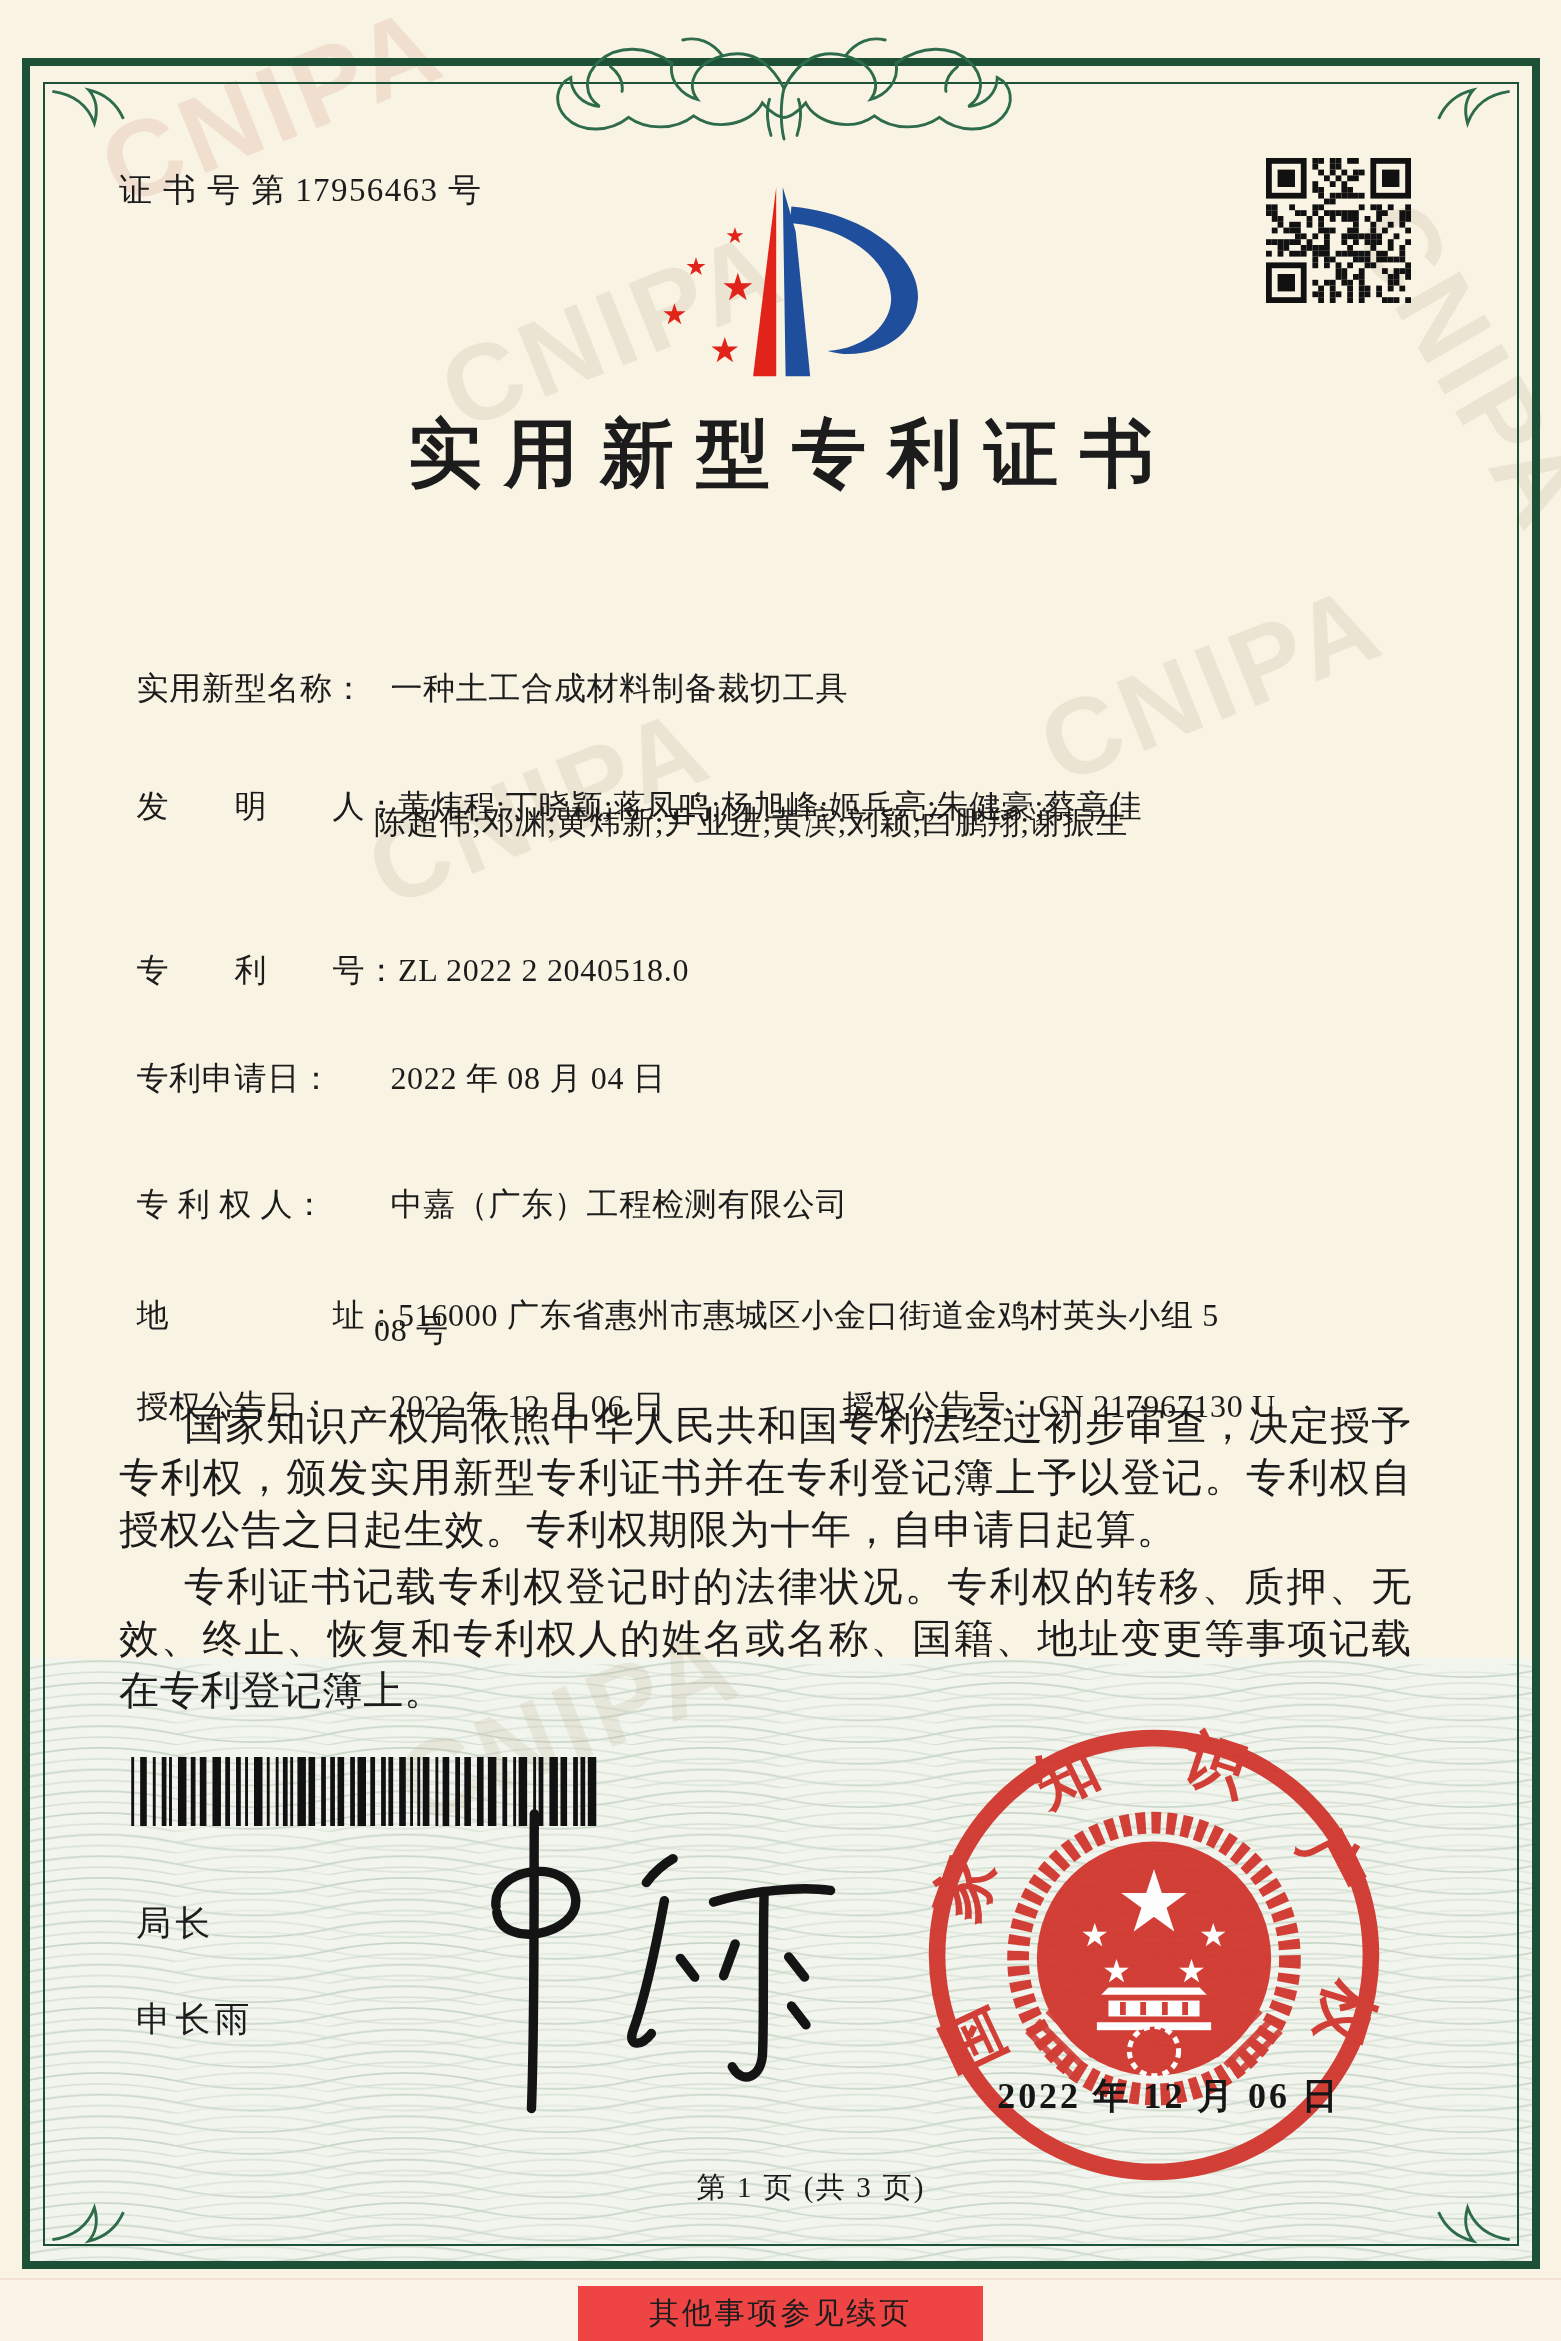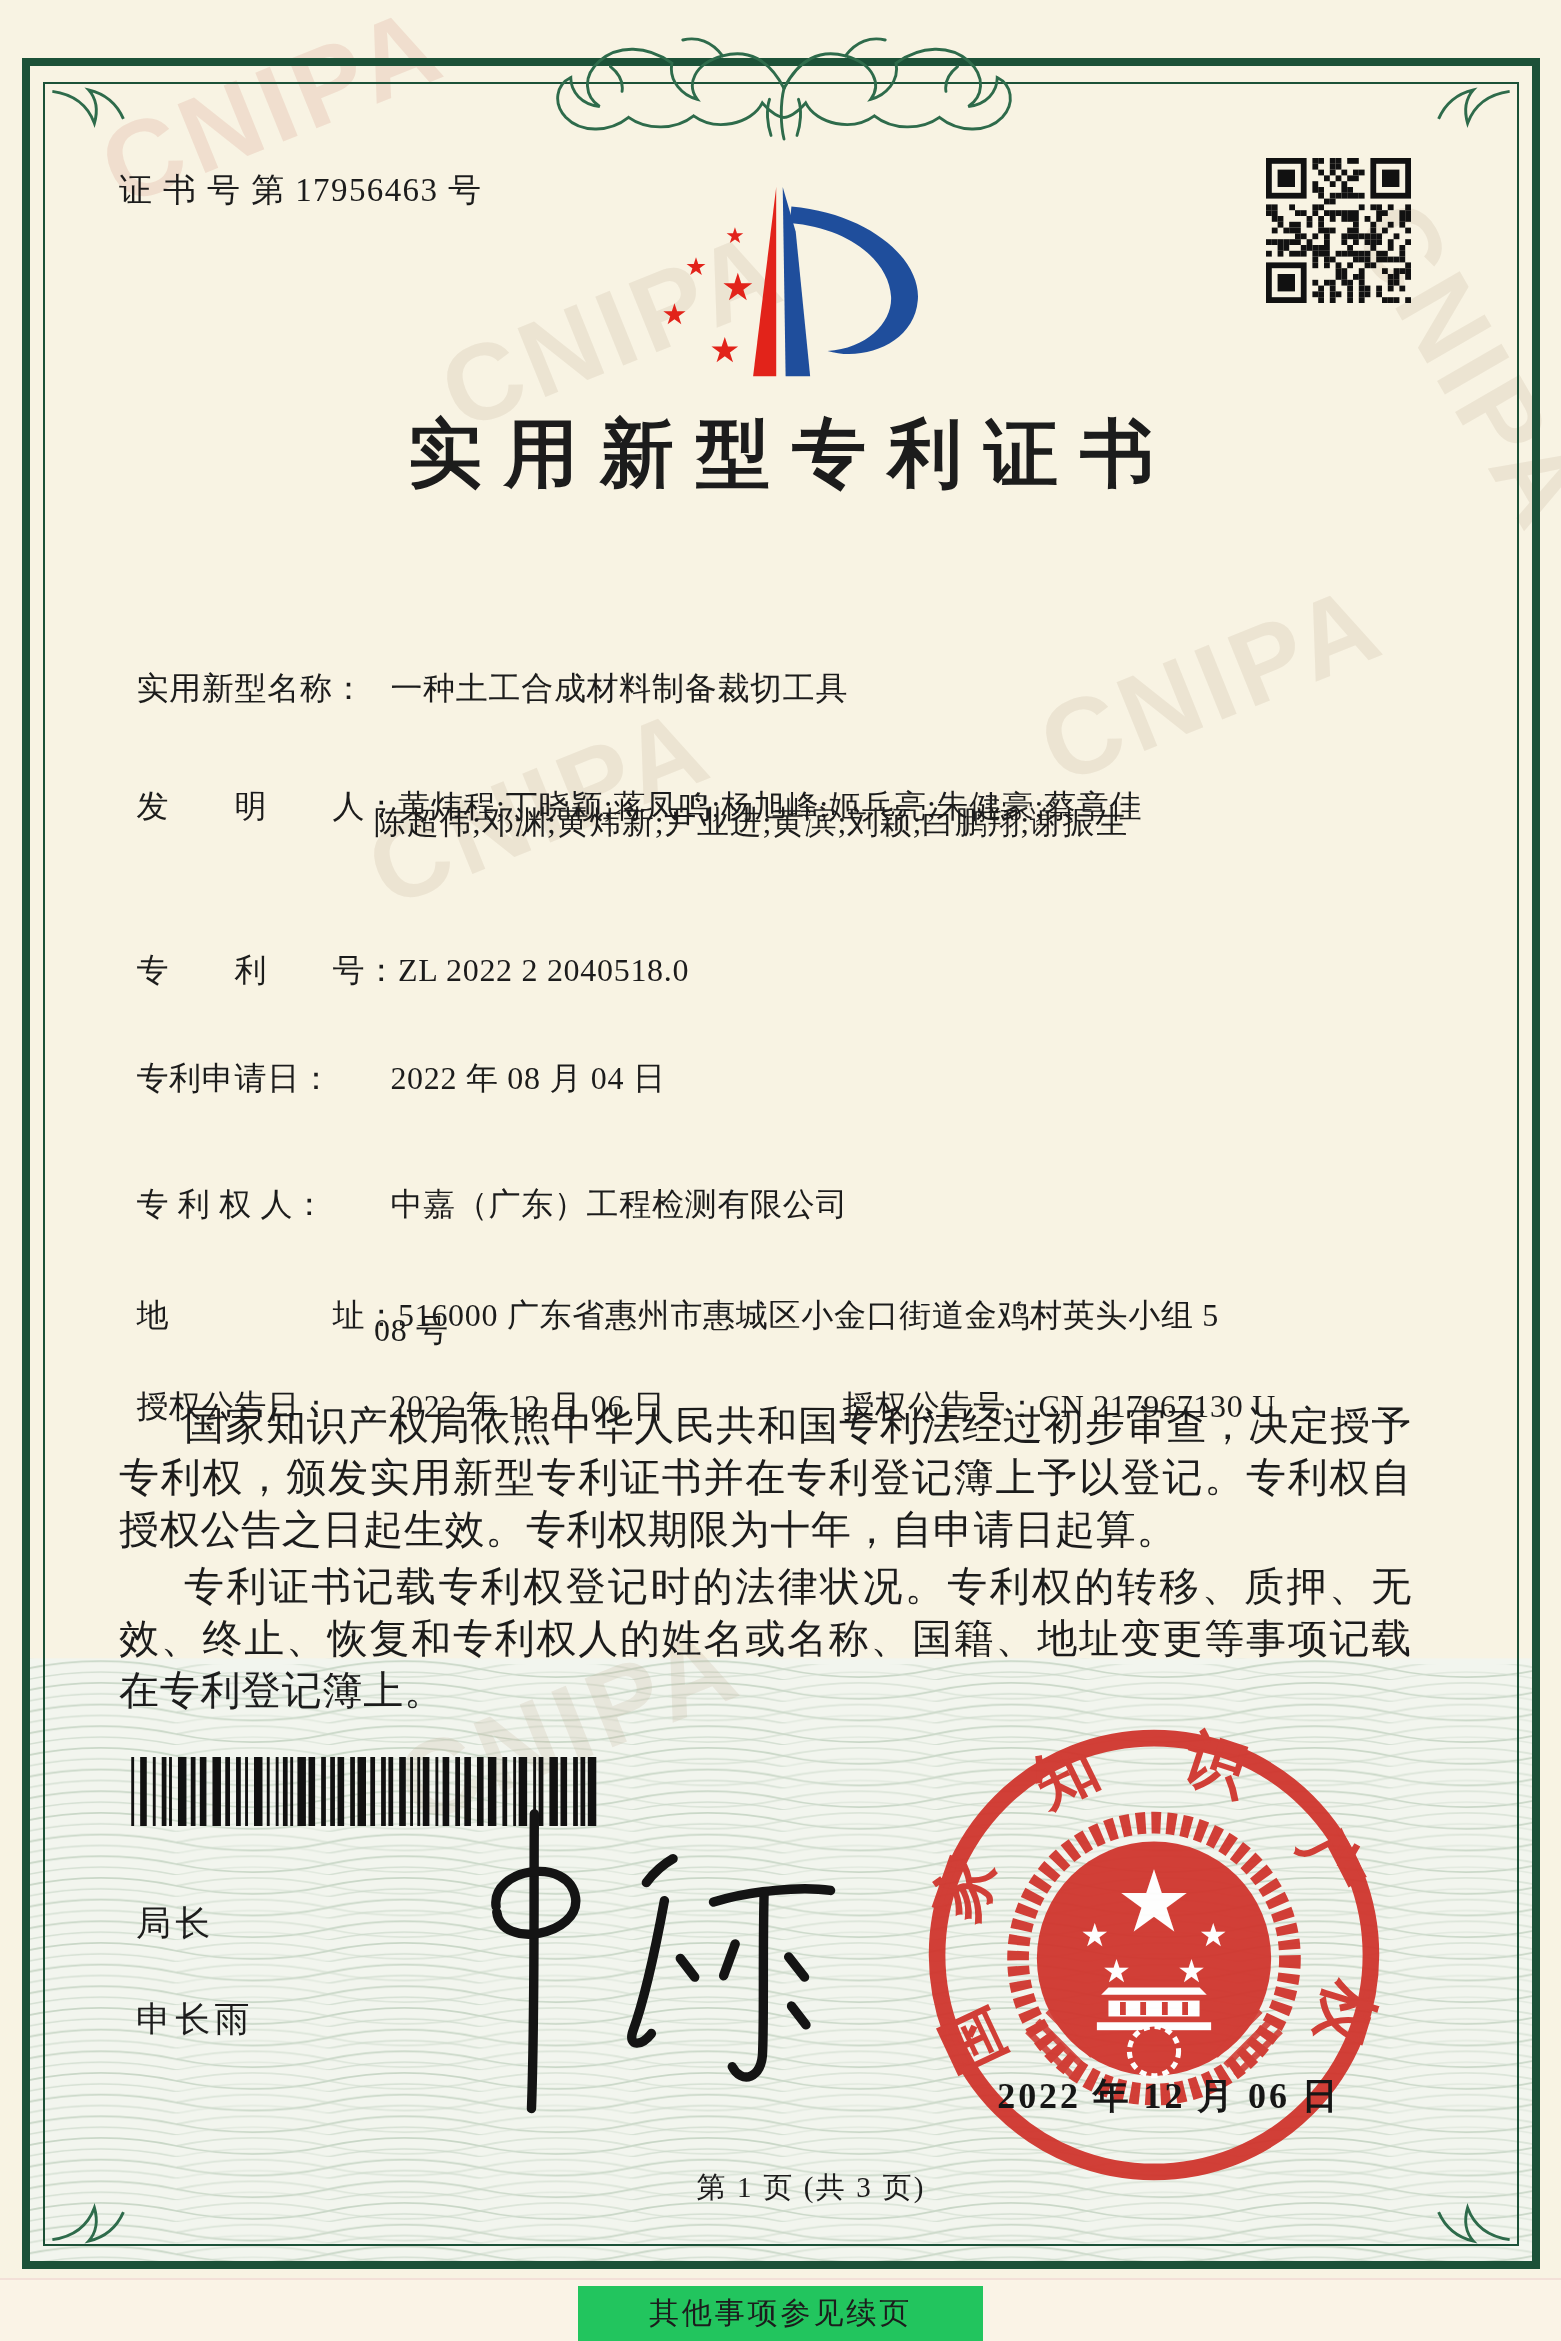--- a/index.html
+++ b/index.html
@@ -29,21 +29,21 @@
         text-align:justify;text-indent:65px;z-index:2;letter-spacing:0.7px;}
   .barcode{left:130px;top:1757px;z-index:2;}
   .dir{position:absolute;left:136px;font-size:35px;letter-spacing:4.3px;z-index:2;}
   .sig{left:426px;top:1792px;z-index:2;}
   .seal{left:919px;top:1720px;z-index:2;}
   .sealdate{left:952px;top:2072px;width:434px;text-align:center;font-size:36px;
             font-weight:bold;letter-spacing:2.9px;color:#161616;z-index:3;}
   .pagefoot{left:0;top:2168px;width:100%;text-align:center;font-size:29px;letter-spacing:2.2px;z-index:2;padding-left:30px;}
   .bottom-strip{left:0;top:2278px;width:100%;height:64px;z-index:2;
                 border-top:2.9px solid #f3e0d8;background:#faf3e6;}
-  .note-box{position:absolute;left:578px;top:5.8px;width:405px;height:56px;background:#22c55e;
+  .note-box{position:absolute;left:578px;top:5.8px;width:405px;height:56px;background:#ef4444;
             display:flex;align-items:center;justify-content:center;font-size:30px;letter-spacing:2.9px;}
   .ornament{left:531px;top:16px;z-index:3;}
   .corner{position:absolute;z-index:3;}
 </style>
 </head>
 <body>
 
 <svg class="abs waves" width="1512" height="606" viewBox="0 0 2093 838">
   <defs>
     <pattern id="wv" width="420" height="30" patternUnits="userSpaceOnUse">

